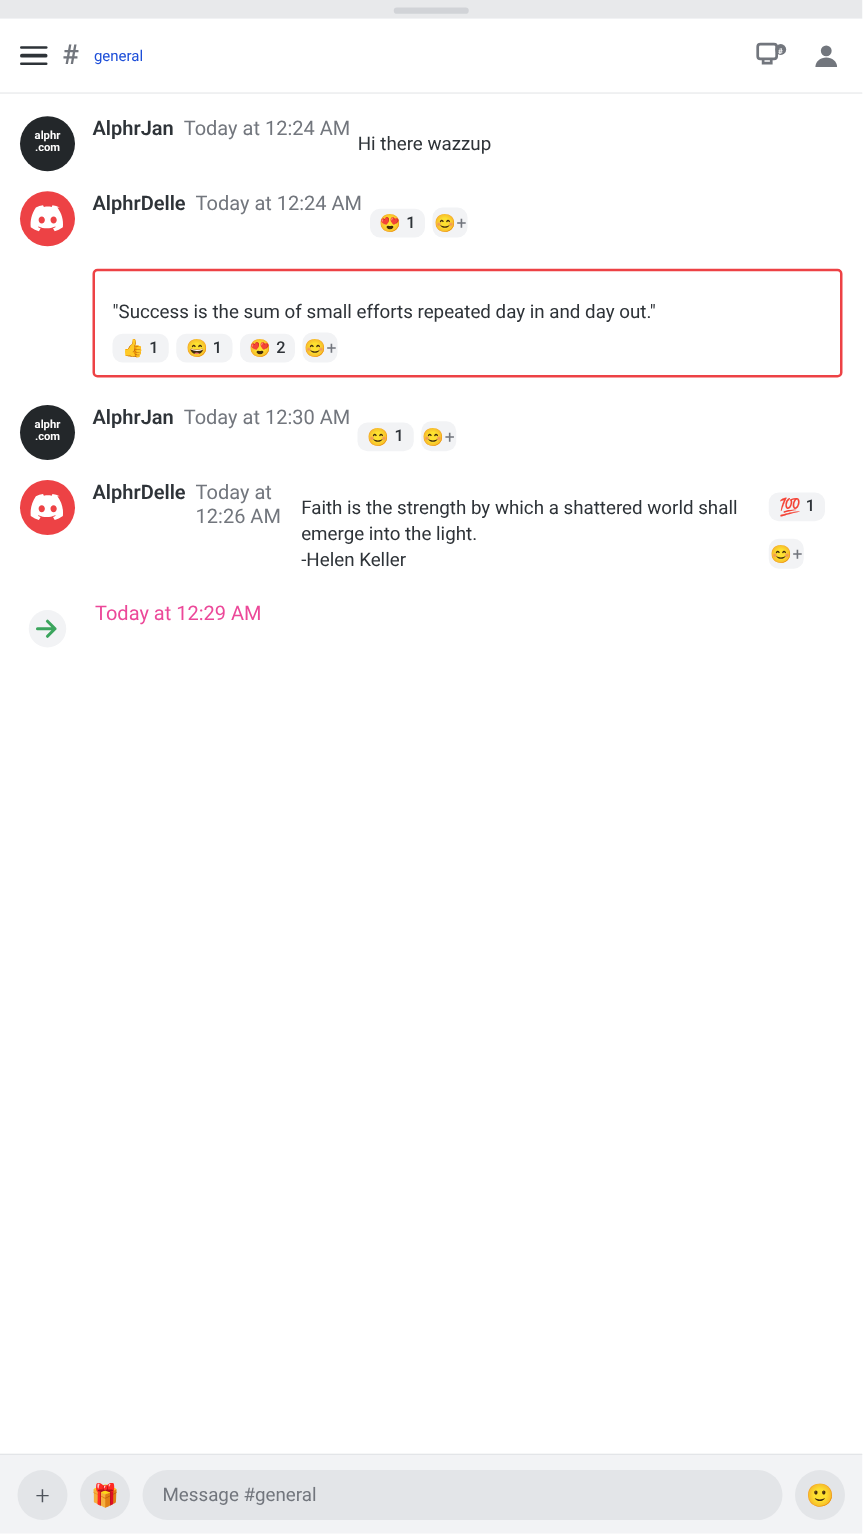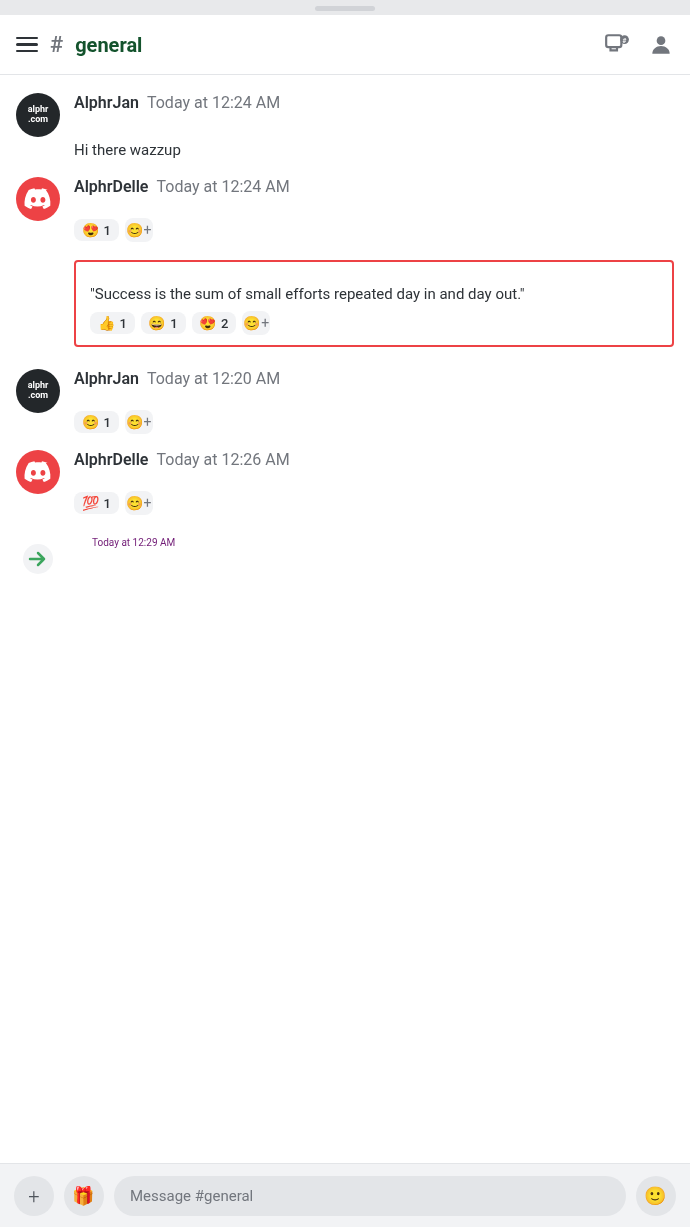--- a/index.html
+++ b/index.html
@@ -40,23 +40,23 @@
       height: 2.5px;
       background: #2e3338;
       border-radius: 2px;
     }
     .channel-hash {
       font-size: 22px;
       color: #72767d;
       font-weight: 600;
     }
     .channel-name {
-      font-size: 20px;
-      font-weight: 700;
-      color: #14532d;
+      font-size: 12px;
+      font-weight: 400;
+      color: #1d4ed8;
     }
     .header-right {
       display: flex;
       align-items: center;
       gap: 18px;
     }
 
     
     .messages-area {
       flex: 1;
@@ -68,22 +68,22 @@
     
     .message-group {
       display: flex;
       padding: 6px 16px 4px 16px;
       gap: 14px;
       margin-bottom: 6px;
     }
     .message-content {
       flex: 1;
       display: flex;
-      flex-direction: column;
-      gap: 16px;
+      flex-direction: row;
+      gap: 6px;
     }
     .message-header {
       display: flex;
       align-items: baseline;
       gap: 8px;
     }
     .username {
       font-size: 16px;
       font-weight: 600;
       color: #2e3338;
@@ -171,24 +171,23 @@
     }
     .system-text {
       font-size: 15px;
       color: #2e3338;
       line-height: 1.4;
     }
     .system-text strong {
       font-weight: 700;
     }
     .system-timestamp {
-      font-size: 10px;
-      color: #701a75;
+      font-size: 16px;
+      color: #ec4899;
       margin-top: 2px;
-      margin-left: 16px;
     }
 
     
     .bottom-bar {
       display: flex;
       align-items: center;
       padding: 10px 14px;
       background: #f2f3f5;
       gap: 10px;
       border-top: 1px solid #e3e5e8;
@@ -352,21 +351,21 @@
   </div>
 
   <div class="message-group">
     <div class="alphrjan-logo">
       <span>alphr</span>
       <span>.com</span>
     </div>
     <div class="message-content">
       <div class="message-header">
         <span class="username">AlphrJan</span>
-        <span class="timestamp">Today at 12:20 AM</span>
+        <span class="timestamp">Today at 12:30 AM</span>
       </div>
       <div class="reactions">
         <div class="reaction">
           <span>😊</span>
           <span class="reaction-count">1</span>
         </div>
         <div class="reaction-add">
           <span style="font-size:14px;">😊+</span>
         </div>
       </div>
@@ -377,20 +376,21 @@
     <div class="discord-logo">
       <svg width="28" height="22" viewBox="0 0 28 22" fill="white">
         <path d="M23.7 1.9C21.9 1.1 20 0.5 18 0.2c-0.2 0.4-0.5 0.9-0.6 1.3c-2.1-0.3-4.2-0.3-6.3 0C10.9 1.1 10.6 0.6 10.4 0.2C8.4 0.5 6.5 1.1 4.7 1.9C1.1 7.3 0.1 12.5 0.6 17.7c2.2 1.6 4.4 2.6 6.5 3.2c0.5-0.7 1-1.5 1.4-2.3c-0.8-0.3-1.5-0.6-2.2-1.1c0.2-0.1 0.4-0.3 0.5-0.4c4.3 2 9 2 13.3 0c0.2 0.1 0.4 0.3 0.5 0.4c-0.7 0.4-1.5 0.8-2.2 1.1c0.4 0.8 0.9 1.6 1.4 2.3c2.1-0.6 4.3-1.6 6.5-3.2c0.6-6-1-11.2-4.4-15.8zM9.4 14.7c-1.4 0-2.5-1.3-2.5-2.8c0-1.6 1.1-2.8 2.5-2.8c1.4 0 2.5 1.3 2.5 2.8C11.9 13.4 10.8 14.7 9.4 14.7zM18.9 14.7c-1.4 0-2.5-1.3-2.5-2.8c0-1.6 1.1-2.8 2.5-2.8c1.4 0 2.5 1.3 2.5 2.8C21.4 13.4 20.3 14.7 18.9 14.7z"></path>
       </svg>
     </div>
     <div class="message-content">
       <div class="message-header">
         <span class="username">AlphrDelle</span>
         <span class="timestamp">Today at 12:26 AM</span>
       </div>
+      <div class="message-text">Faith is the strength by which a shattered world shall emerge into the light.<br>-Helen Keller</div>
       <div class="reactions">
         <div class="reaction">
           <span>💯</span>
           <span class="reaction-count">1</span>
         </div>
         <div class="reaction-add">
           <span style="font-size:14px;">😊+</span>
         </div>
       </div>
     </div>

